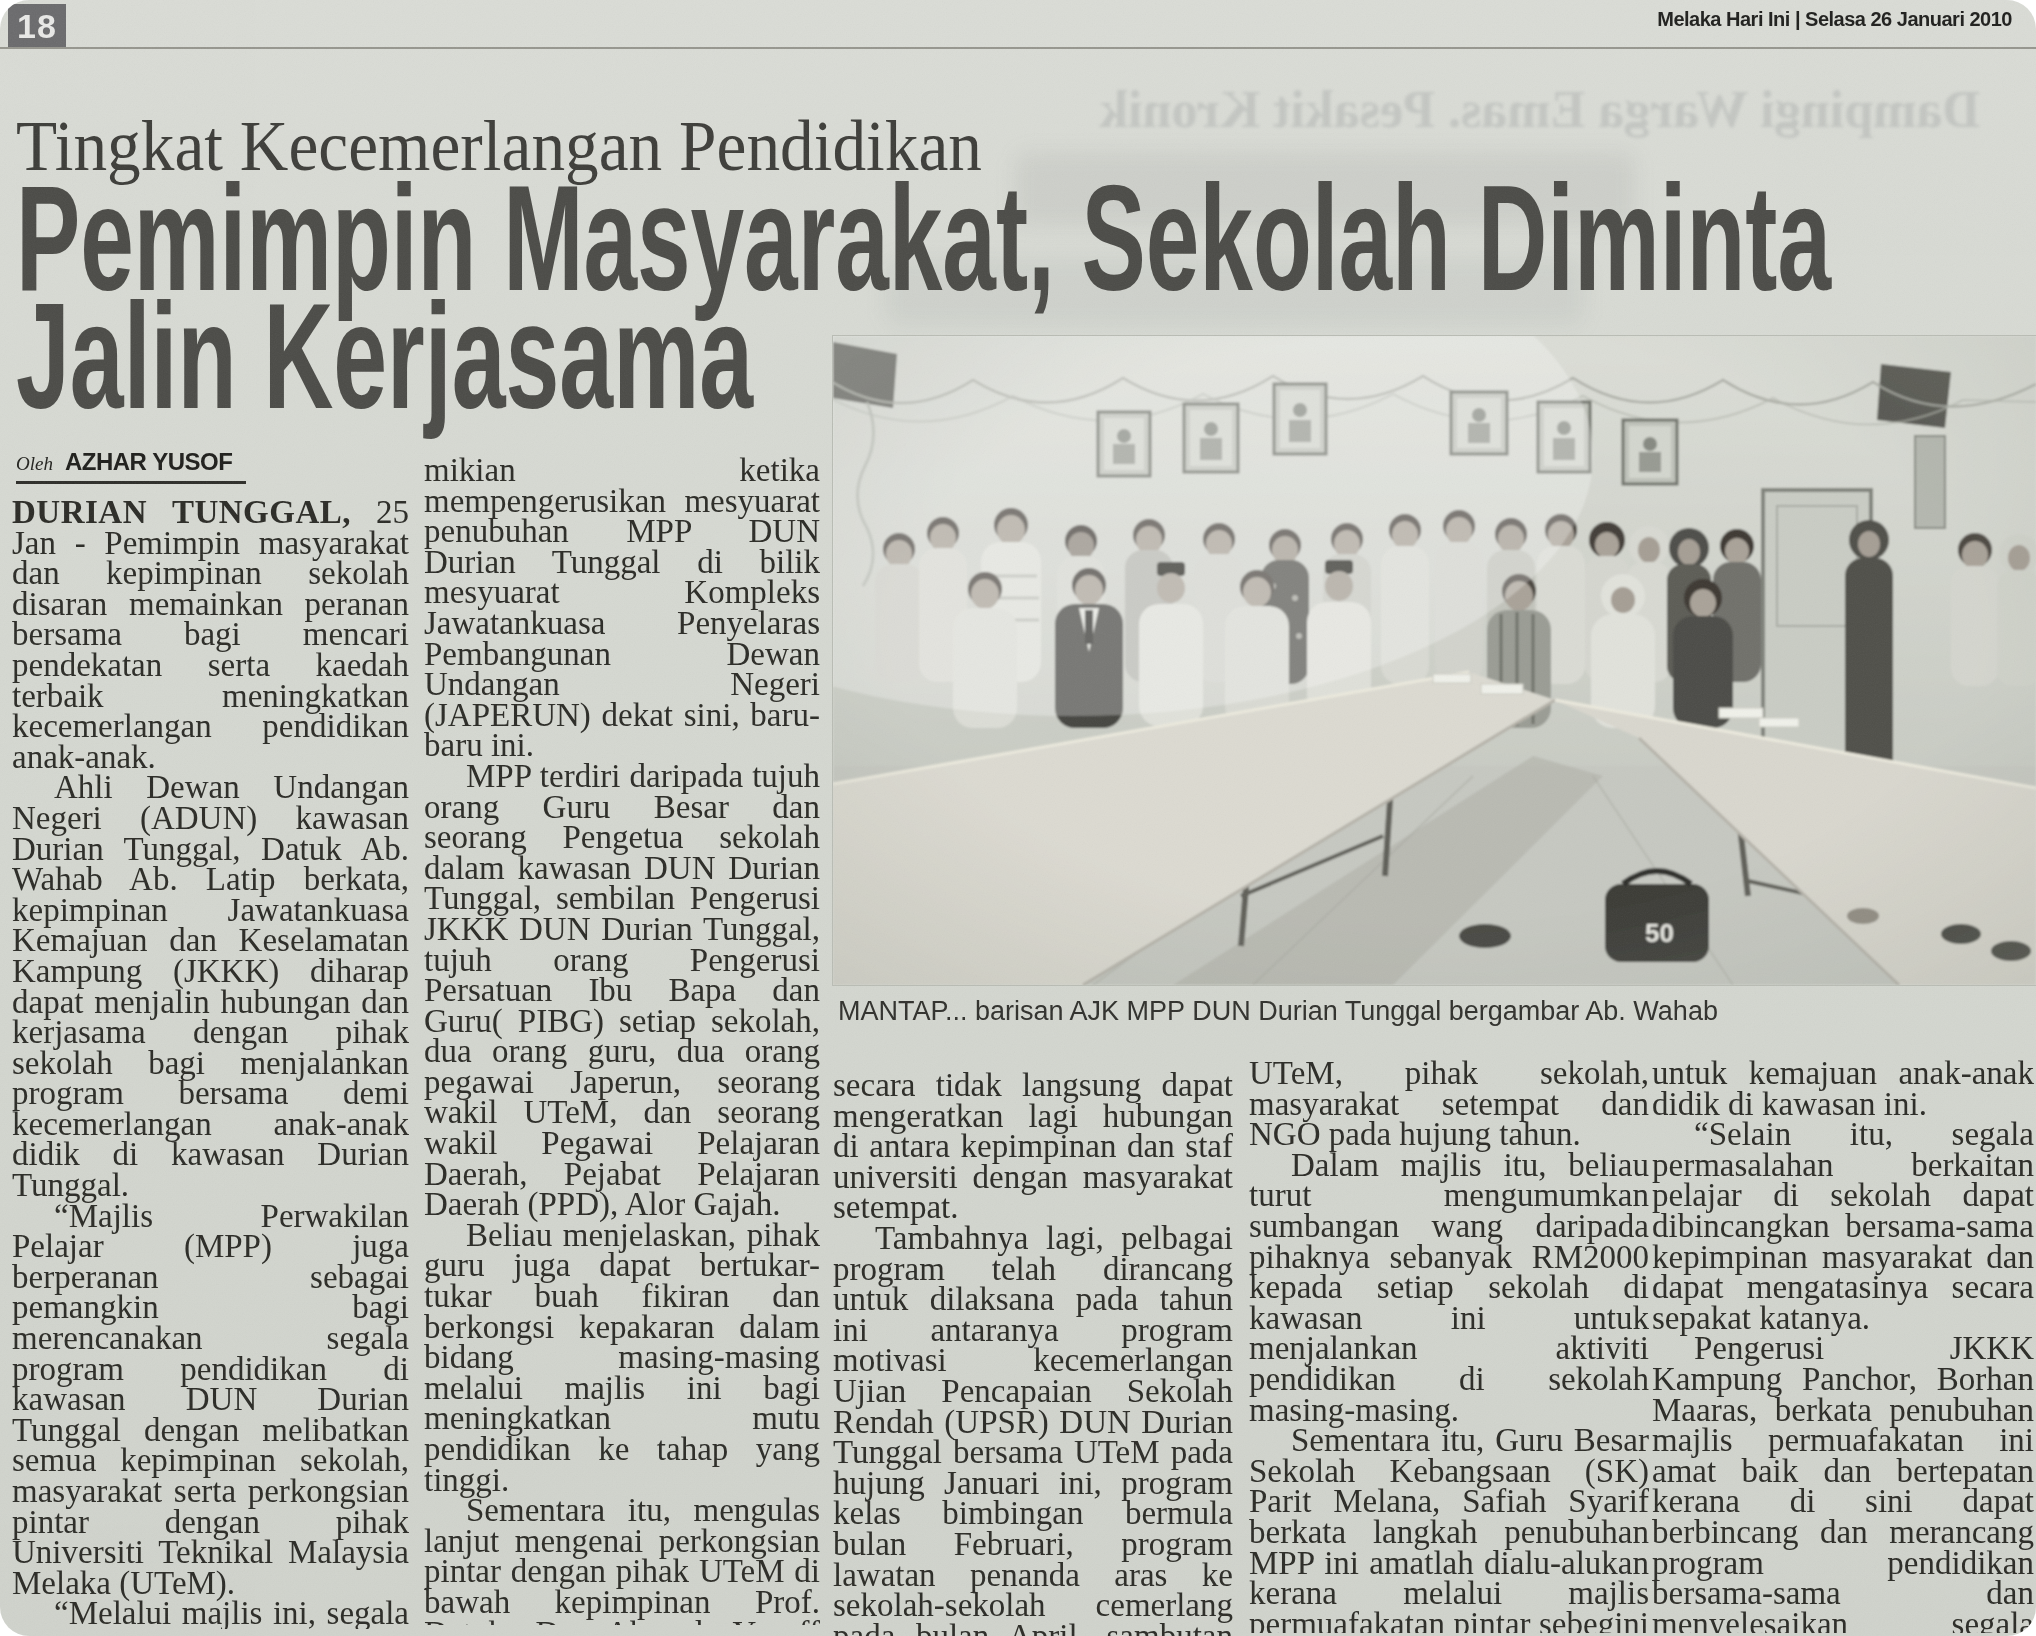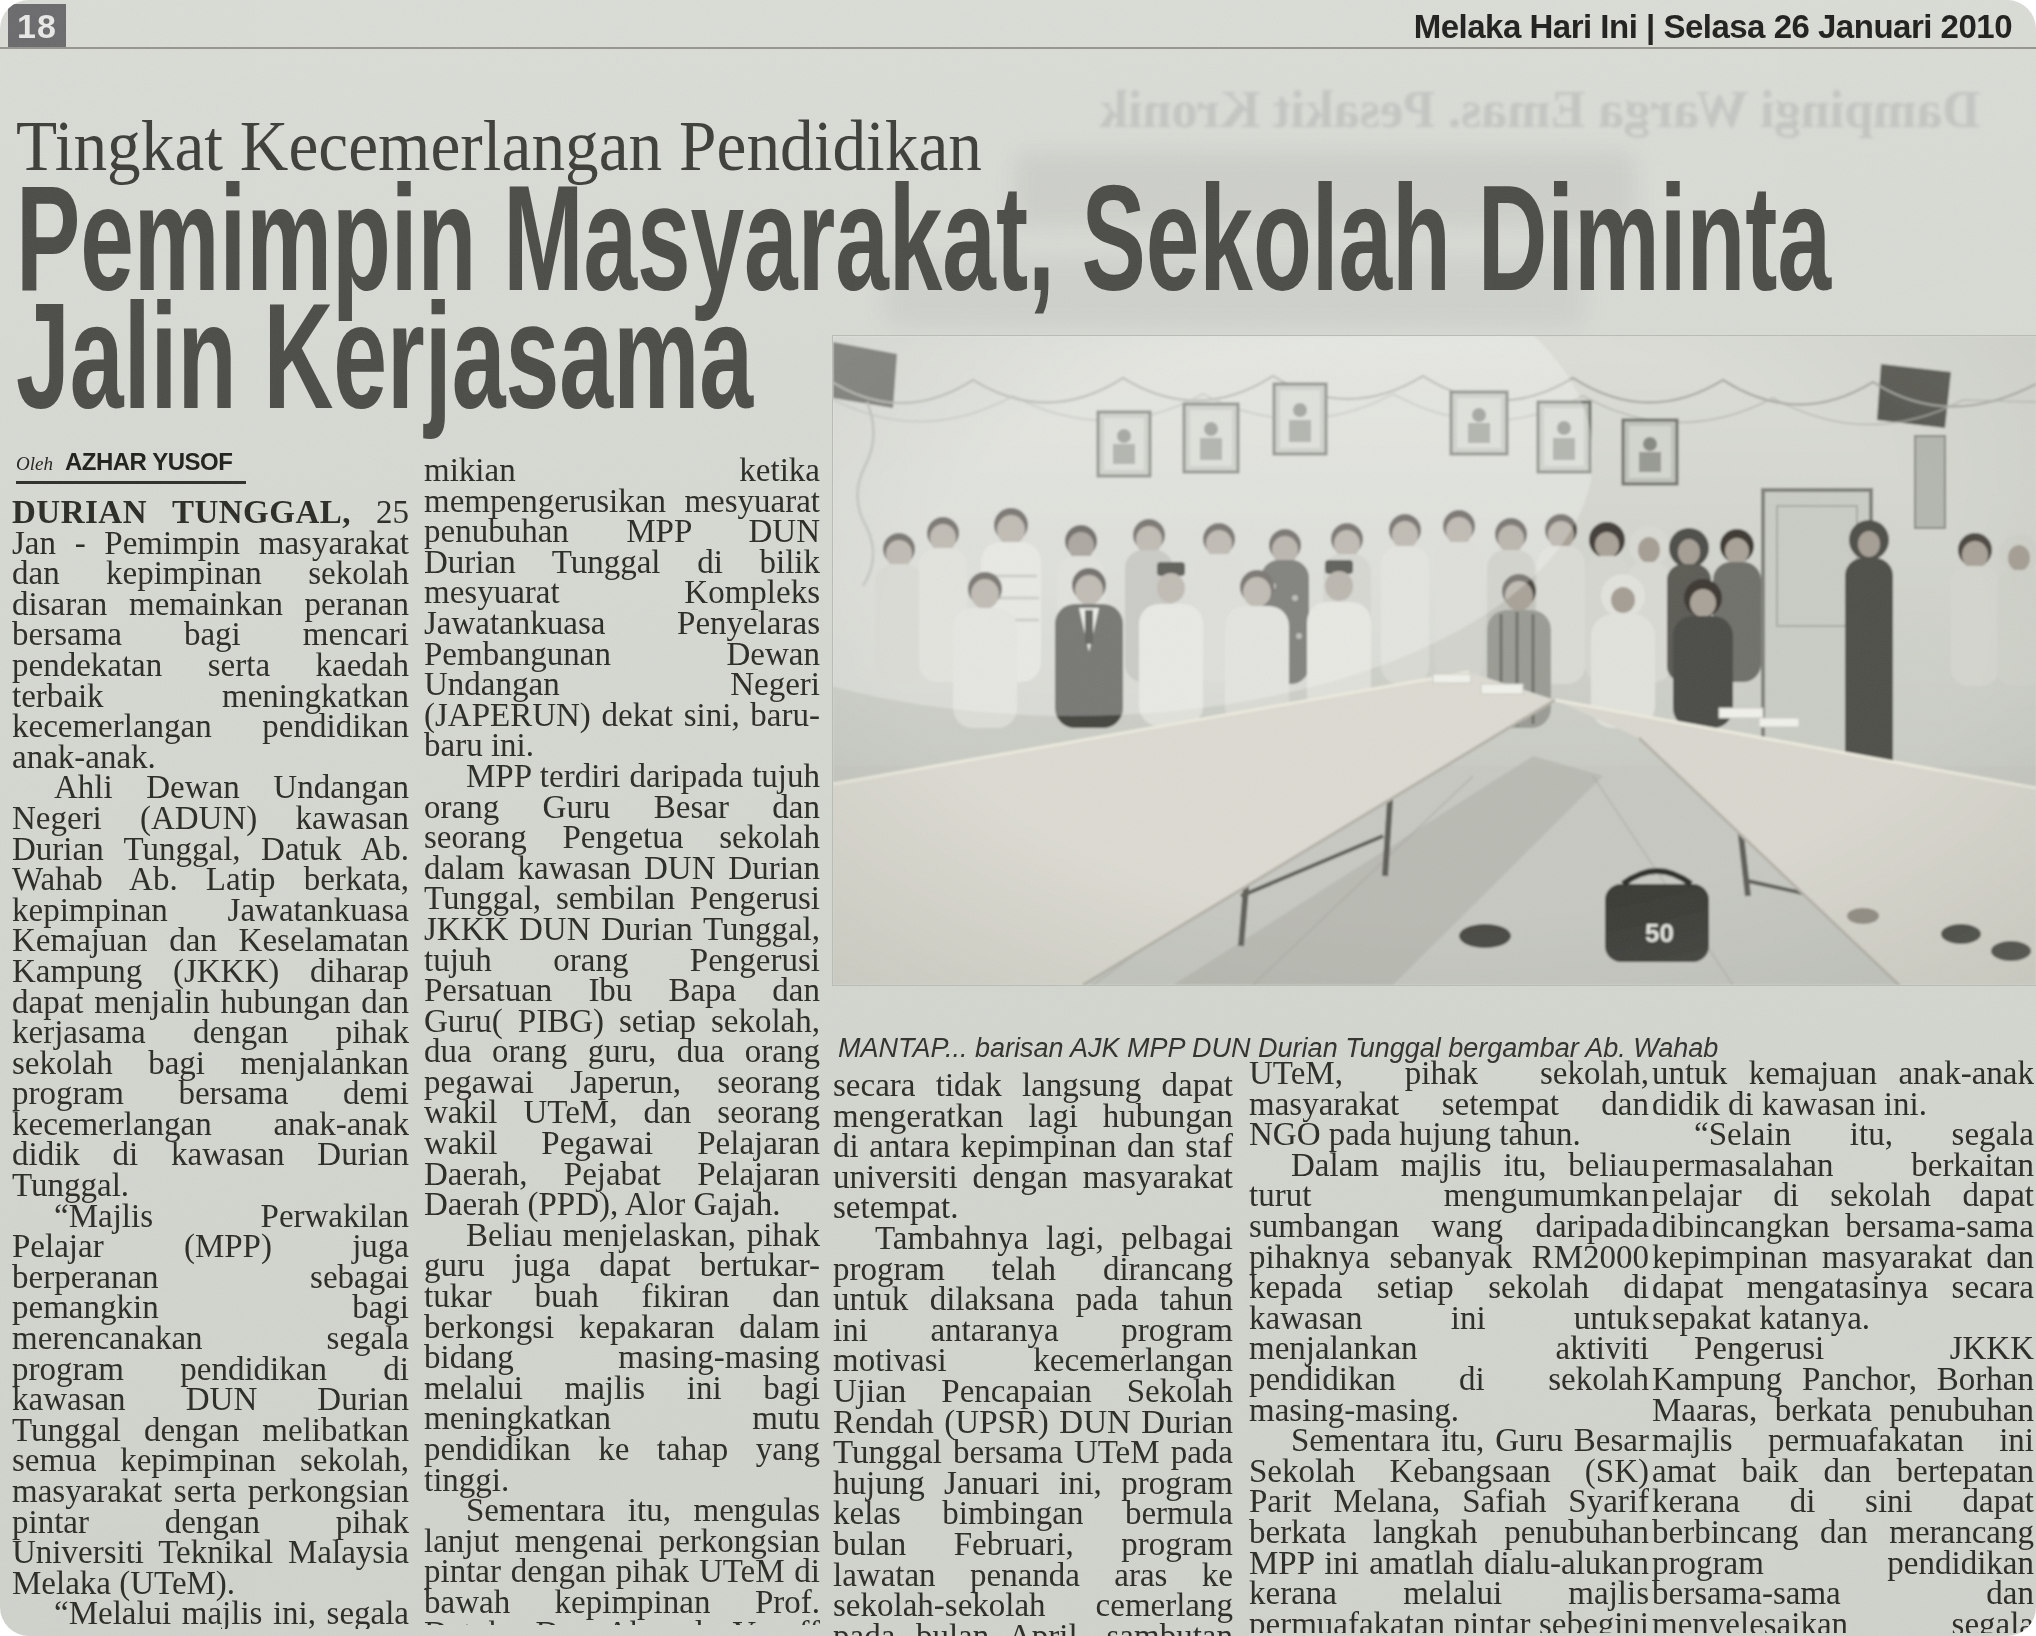--- a/index.html
+++ b/index.html
@@ -8,21 +8,21 @@
     background:linear-gradient(180deg,#dadcd6 0%, #d5d8d1 40%, #d0d3cc 100%);
     font-family:"Liberation Serif", serif; color:#2b2b26;border-radius:29px;
   }
   
   .pagenum-box{position:absolute; left:8px; top:4px; width:58px; height:44px;
     background:#6b6b6d; display:flex; align-items:center; justify-content:center;}
   .pagenum-box span{font-family:"Liberation Sans", sans-serif; font-weight:bold;
     font-size:34px; color:#e9e9e7; letter-spacing:1px;}
   .top-rule{position:absolute; left:0; top:47px; width:2036px; height:2px; background:#96968e;}
   .masthead{position:absolute; right:24px; top:8px; font-family:"Liberation Sans", sans-serif;
-    font-weight:bold; font-size:33px; color:#1f1f1d; letter-spacing:-0.5px;}
+    font-weight:bold; font-size:20px; color:#1f1f1d; letter-spacing:-0.5px;}
   
   .ghost-text{position:absolute; left:1020px; top:80px; width:960px; white-space:nowrap;
     font-family:"Liberation Serif", serif; font-weight:bold; font-size:52px;
     color:rgba(85,92,102,0.16); transform:scaleX(-1); filter:blur(1.5px);}
   .ghost-bar{position:absolute; background:rgba(105,110,112,0.10); filter:blur(10px); border-radius:14px;}
   .gb1{left:1015px; top:152px; width:620px; height:74px;}
   .gb2{left:885px; top:258px; width:700px; height:68px; background:rgba(105,110,112,0.08);}
   
   .kicker-svg{position:absolute; left:14px; top:100px;}
   .hl1{position:absolute; left:14px; top:172px;}
@@ -39,21 +39,21 @@
   .col p.indent{text-indent:42px;}
   .dateline{font-weight:bold; letter-spacing:0.5px;}
   #col1{left:12px;  top:497px;  width:397px; height:1132px;}
   #col2{left:424px; top:455px;  width:396px; height:1170px;}
   #col3{left:833px; top:1058px; width:400px; height:575px;margin-top:12px;}
   #col4{left:1249px;top:1058px; width:400px; height:575px;}
   #col5{left:1652px;top:1058px; width:382px; height:575px;}
   
   .photo{position:absolute; left:833px; top:336px; width:1203px; height:649px; outline:1px solid #b9bcb4;}
   .caption{position:absolute; left:838px; top:996px; width:1192px;
-    font-family:"Liberation Sans", sans-serif; font-style:italic; font-size:27px; color:#30302c;margin-top:37px;}
+    font-family:"Liberation Sans", sans-serif; font-size:27px; color:#30302c;}
   
   .grain{position:absolute; left:0; top:0; opacity:0.07; pointer-events:none;}
 </style>
 </head>
 <body>
 
 <div id="page">
 
   <div class="pagenum-box">
     <span>18</span>

